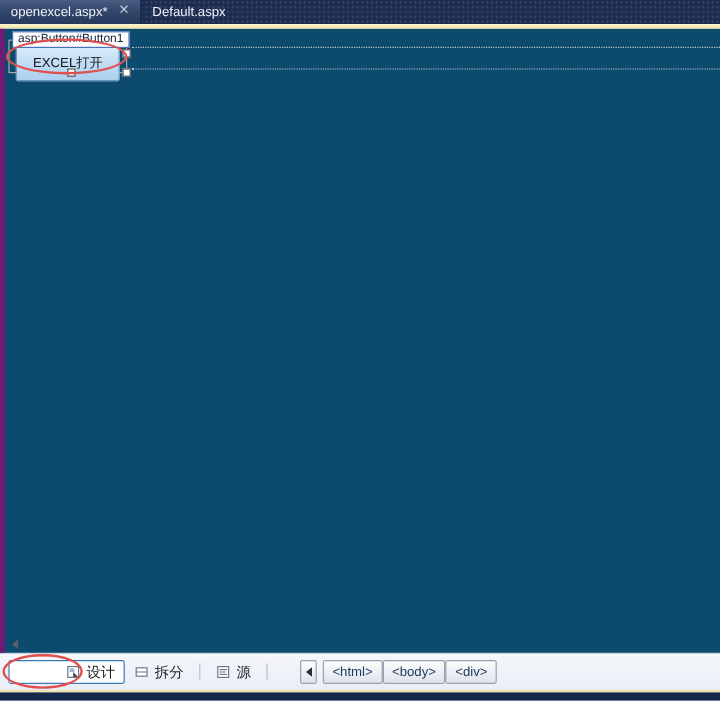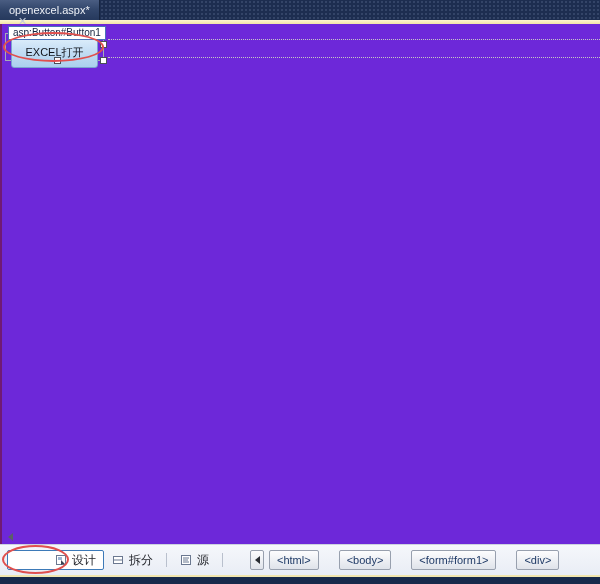--- a/index.html
+++ b/index.html
@@ -22,43 +22,42 @@
     display: flex;
     align-items: stretch;
   }
   .tab {
     display: flex; align-items: flex-start;
     font-size: 11px;
     color: #eef1f7;
     padding: 4px 9px;
     cursor: default;
     white-space: nowrap;
-    flex-direction: column;
   }
   .tab.active {
     background: linear-gradient(#4a5d82 0%, #33476c 45%, #26395d 100%);
     border-right: 1px solid #16243f;
   }
   .tab .close {
     margin-left: 9px;
     color: #c3cbd9;
     font-size: 11px;
     line-height: 1;
   }
   .accent-strip {
     height: 4px;
     background: linear-gradient(#fdf6d0, #f1e3a8);
   }
 
   
   .design-surface {
     position: relative;
     height: 520px;
-    background: #6d28d9;
-    border-left: 2px solid #701a75;
+    background: #0c4a6e;
+    border-left: 4px solid #701a75;
   }
   .asp-label {
     position: absolute;
     left: 6px; top: 2px;
     border: 1px solid #4a72b8;
     background: #ffffff;
     color: #14213d;
     font-size: 10px;
     line-height: 11px;
     padding: 0 4px 1px 4px;
@@ -165,21 +164,21 @@
     border-radius: 2px;
     display: flex; align-items: center; justify-content: center;
   }
   .nav-btn .tri {
     width: 0; height: 0;
     border-top: 4px solid transparent;
     border-bottom: 4px solid transparent;
     border-right: 5px solid #2a2d33;
   }
   .breadcrumbs {
-    display: flex; align-items: center; gap: 20px;
+    display: flex; align-items: center; gap: 0;
     margin-left: 5px;
   }
   .crumb {
     height: 20px;
     display: flex; align-items: center;
     padding: 0 7px;
     font-size: 11px;
     color: #1f3a66;
     background: linear-gradient(#fdfdfe, #dfe3ea);
     border: 1px solid #98a0ae;
@@ -199,20 +198,23 @@
 </style>
 </head>
 <body>
 
 <div class="window">
 
   <div class="tabbar">
     <div class="tab active">
       <span>openexcel.aspx*</span>
       <span class="close">✕</span>
+    </div>
+    <div class="tab">
+      <span>Default.aspx</span>
     </div>
   </div>
   <div class="accent-strip"></div>
 
   <div class="design-surface">
     <div class="dotted-guide g1"></div>
     <div class="dotted-guide g2"></div>
 
     <div class="asp-label">asp:Button#Button1</div>
 
@@ -261,21 +263,20 @@
 
     <div class="vsep"></div>
 
     <div class="nav-btn">
       <span class="tri"></span>
     </div>
 
     <div class="breadcrumbs">
       <div class="crumb">&lt;html&gt;</div>
       <div class="crumb">&lt;body&gt;</div>
-      <div class="crumb">&lt;form#form1&gt;</div>
       <div class="crumb">&lt;div&gt;</div>
     </div>
   </div>
 
   <div class="status-cream"></div>
   <div class="status-navy"></div>
 
   <div class="annotation-ellipse ellipse-design"></div>
 
 </div>

